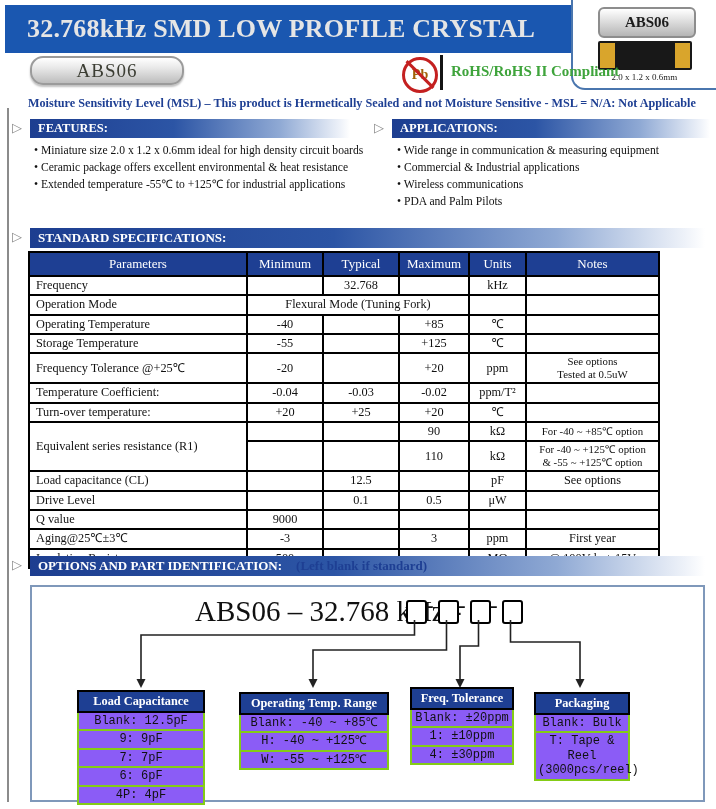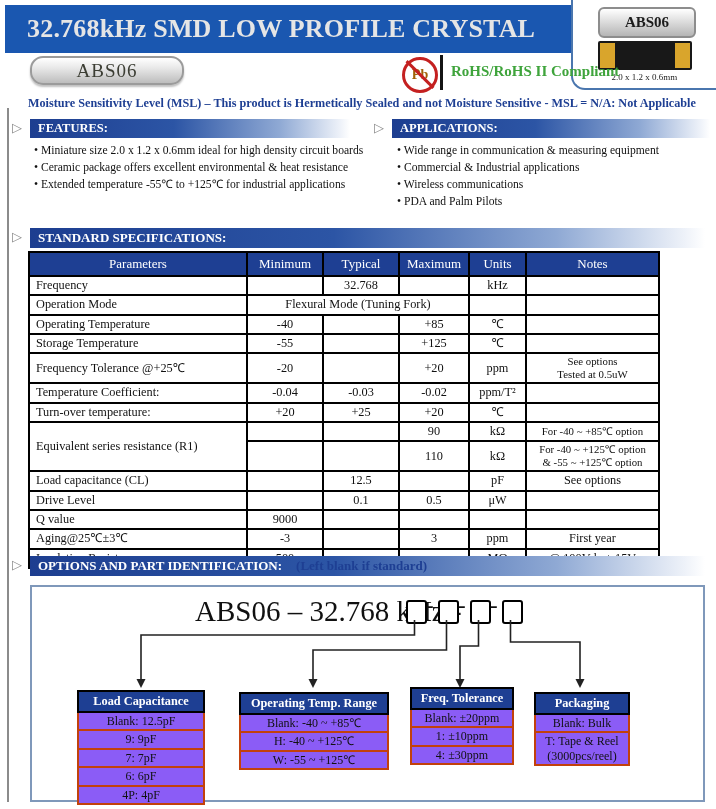--- a/index.html
+++ b/index.html
@@ -60,21 +60,21 @@
 
   
   .optbox{left:30px;top:585px;width:671px;height:213px;border:2px solid #7f98ba;background:#fff;}
   .pn-prefix{left:163px;top:8px;font-size:29px;color:#101010;white-space:nowrap;font-family:Liberation Serif, serif;}
   .pn-box{top:13px;width:17px;height:20px;border:2px solid #000;border-radius:3px;background:#fff;}
   .pn-dash{top:6px;font-size:23px;color:#101010;}
 
   .subtbl{background:#8b5cf6;}
   .subtbl table{width:100%;table-layout:fixed;}
   .subtbl th{background:#1e3f93;color:#fff;font-weight:bold;font-size:12.3px;border:2px solid #000;padding:2px 1px;}
-  .subtbl td{border:2px solid #c2410c;font-size:12px;text-align:center;padding:1px 2px;line-height:1.2;white-space:pre-line;}
+  .subtbl td{border:2px solid #84cc16;font-size:12px;text-align:center;padding:1px 2px;line-height:1.2;white-space:pre-line;font-family:Liberation Mono, monospace;}
 
   .leftline{left:7px;top:108px;width:2px;height:694px;background:#8b8b8b;}
 </style>
 </head>
 <body>
 
 <div class="abs leftline"></div>
 
 <div class="abs banner">
   <h1>32.768kHz SMD LOW PROFILE CRYSTAL</h1>

